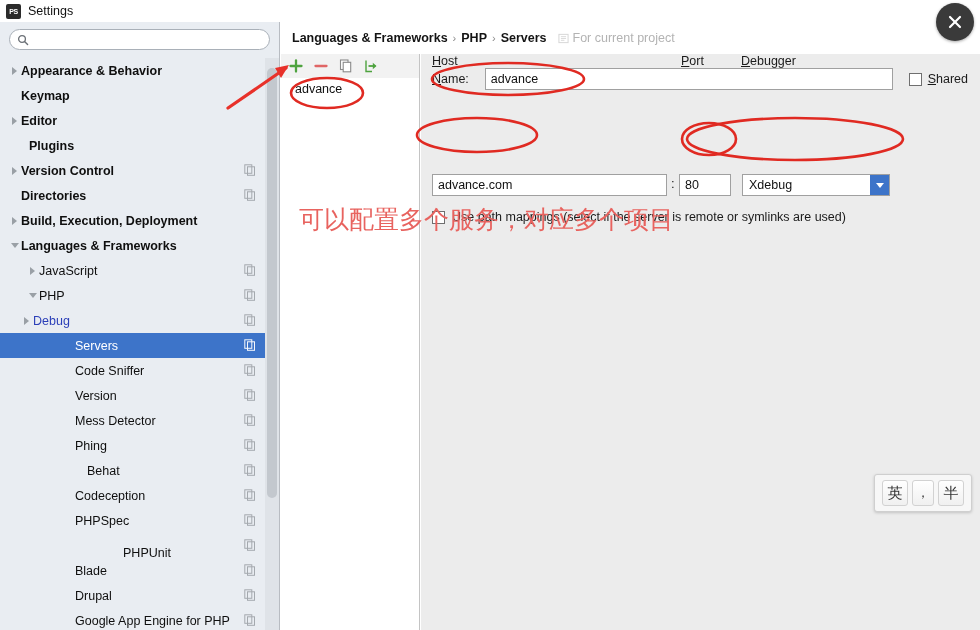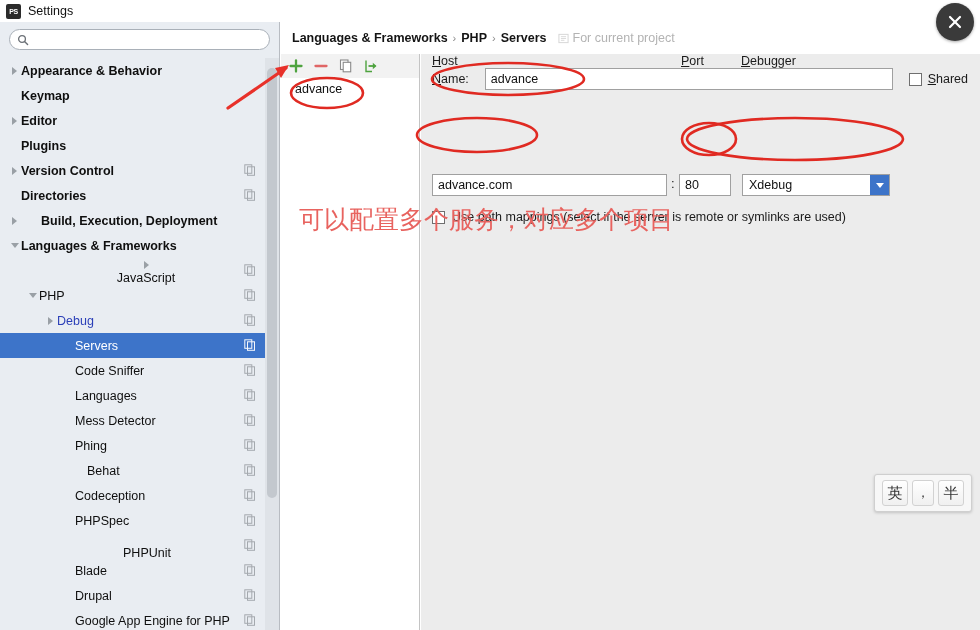--- a/index.html
+++ b/index.html
@@ -260,21 +260,21 @@
         <div class="row bold" style="padding-left: 8px;">
           <span class="arrow none"></span>
           <span class="lbl">Keymap</span>
         </div>
         <div class="row bold" style="padding-left: 8px;">
           <span class="arrow right">
             <i></i>
           </span>
           <span class="lbl">Editor</span>
         </div>
-        <div class="row bold" style="padding-left: 8px;">
+        <div class="row bold" style="padding-left: 16px;">
           <span class="arrow none"></span>
           <span class="lbl">Plugins</span>
         </div>
         <div class="row bold" style="padding-left: 8px;">
           <span class="arrow right">
             <i></i>
           </span>
           <span class="lbl">Version Control</span>
           <svg class="copyicon" viewBox="0 0 12 12" style="color: rgb(109, 114, 120);">
             <rect x="0.8" y="0.8" width="7" height="8.5" fill="none" stroke="currentColor" stroke-width="1"></rect>
@@ -282,53 +282,53 @@
           </svg>
         </div>
         <div class="row bold" style="padding-left: 8px;">
           <span class="arrow none"></span>
           <span class="lbl">Directories</span>
           <svg class="copyicon" viewBox="0 0 12 12" style="color: rgb(109, 114, 120);">
             <rect x="0.8" y="0.8" width="7" height="8.5" fill="none" stroke="currentColor" stroke-width="1"></rect>
             <rect x="3.5" y="2.8" width="7" height="8.5" fill="none" stroke="currentColor" stroke-width="1"></rect>
           </svg>
         </div>
-        <div class="row bold" style="padding-left: 8px; gap: 20px;">
+        <div class="row bold" style="padding-left: 8px;">
           <span class="arrow right">
             <i></i>
           </span>
           <span class="lbl">Build, Execution, Deployment</span>
         </div>
         <div class="row bold" style="padding-left: 8px;">
           <span class="arrow down">
             <i></i>
           </span>
           <span class="lbl">Languages &amp; Frameworks</span>
         </div>
-        <div class="row" style="padding-left: 26px; flex-direction: column;">
+        <div class="row" style="padding-left: 26px;">
           <span class="arrow right">
             <i></i>
           </span>
           <span class="lbl">JavaScript</span>
           <svg class="copyicon" viewBox="0 0 12 12" style="color: rgb(109, 114, 120);">
             <rect x="0.8" y="0.8" width="7" height="8.5" fill="none" stroke="currentColor" stroke-width="1"></rect>
             <rect x="3.5" y="2.8" width="7" height="8.5" fill="none" stroke="currentColor" stroke-width="1"></rect>
           </svg>
         </div>
         <div class="row" style="padding-left: 26px;">
           <span class="arrow down">
             <i></i>
           </span>
           <span class="lbl">PHP</span>
           <svg class="copyicon" viewBox="0 0 12 12" style="color: rgb(109, 114, 120);">
             <rect x="0.8" y="0.8" width="7" height="8.5" fill="none" stroke="currentColor" stroke-width="1"></rect>
             <rect x="3.5" y="2.8" width="7" height="8.5" fill="none" stroke="currentColor" stroke-width="1"></rect>
           </svg>
         </div>
-        <div class="row link" style="padding-left: 44px;">
+        <div class="row link" style="padding-left: 20px;">
           <span class="arrow right">
             <i></i>
           </span>
           <span class="lbl">Debug</span>
           <svg class="copyicon" viewBox="0 0 12 12" style="color: rgb(109, 114, 120);">
             <rect x="0.8" y="0.8" width="7" height="8.5" fill="none" stroke="currentColor" stroke-width="1"></rect>
             <rect x="3.5" y="2.8" width="7" height="8.5" fill="none" stroke="currentColor" stroke-width="1"></rect>
           </svg>
         </div>
         <div class="row sel" style="padding-left: 62px;">
@@ -342,21 +342,21 @@
         <div class="row" style="padding-left: 62px;">
           <span class="arrow none"></span>
           <span class="lbl">Code Sniffer</span>
           <svg class="copyicon" viewBox="0 0 12 12" style="color: rgb(109, 114, 120);">
             <rect x="0.8" y="0.8" width="7" height="8.5" fill="none" stroke="currentColor" stroke-width="1"></rect>
             <rect x="3.5" y="2.8" width="7" height="8.5" fill="none" stroke="currentColor" stroke-width="1"></rect>
           </svg>
         </div>
         <div class="row" style="padding-left: 62px;">
           <span class="arrow none"></span>
-          <span class="lbl">Languages</span>
+          <span class="lbl">Version</span>
           <svg class="copyicon" viewBox="0 0 12 12" style="color: rgb(109, 114, 120);">
             <rect x="0.8" y="0.8" width="7" height="8.5" fill="none" stroke="currentColor" stroke-width="1"></rect>
             <rect x="3.5" y="2.8" width="7" height="8.5" fill="none" stroke="currentColor" stroke-width="1"></rect>
           </svg>
         </div>
         <div class="row" style="padding-left: 62px;">
           <span class="arrow none"></span>
           <span class="lbl">Mess Detector</span>
           <svg class="copyicon" viewBox="0 0 12 12" style="color: rgb(109, 114, 120);">
             <rect x="0.8" y="0.8" width="7" height="8.5" fill="none" stroke="currentColor" stroke-width="1"></rect>

